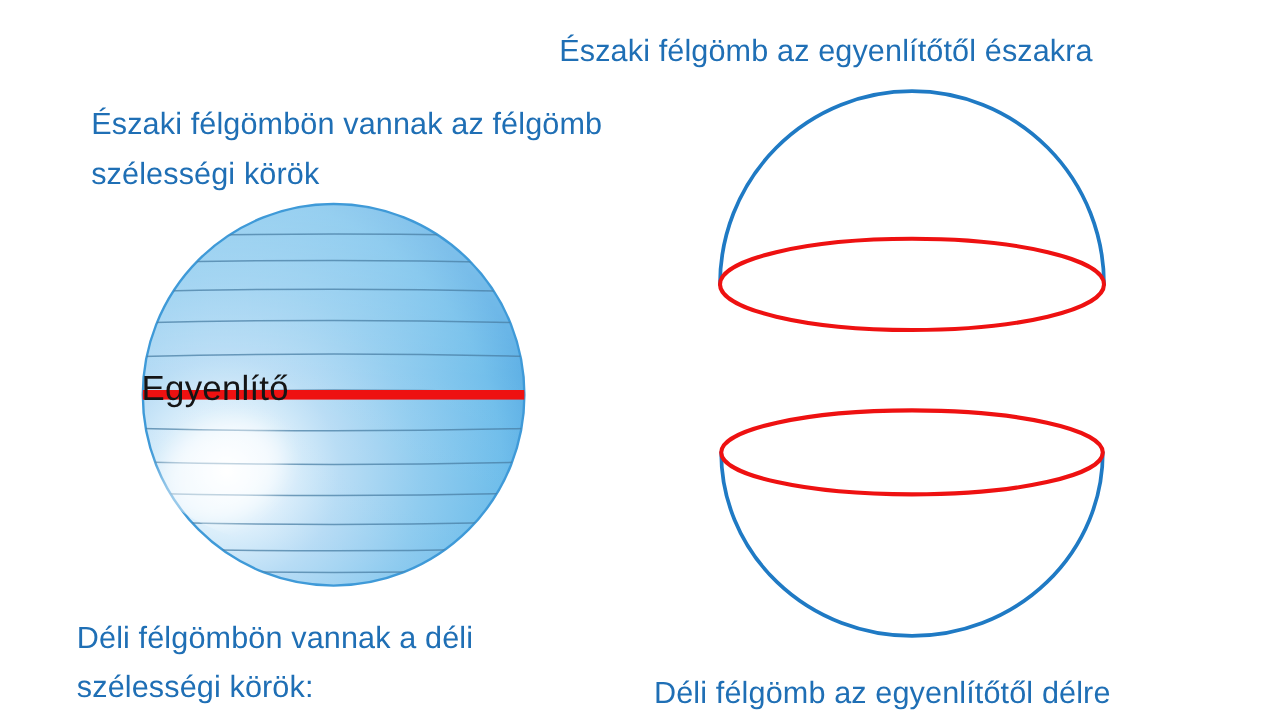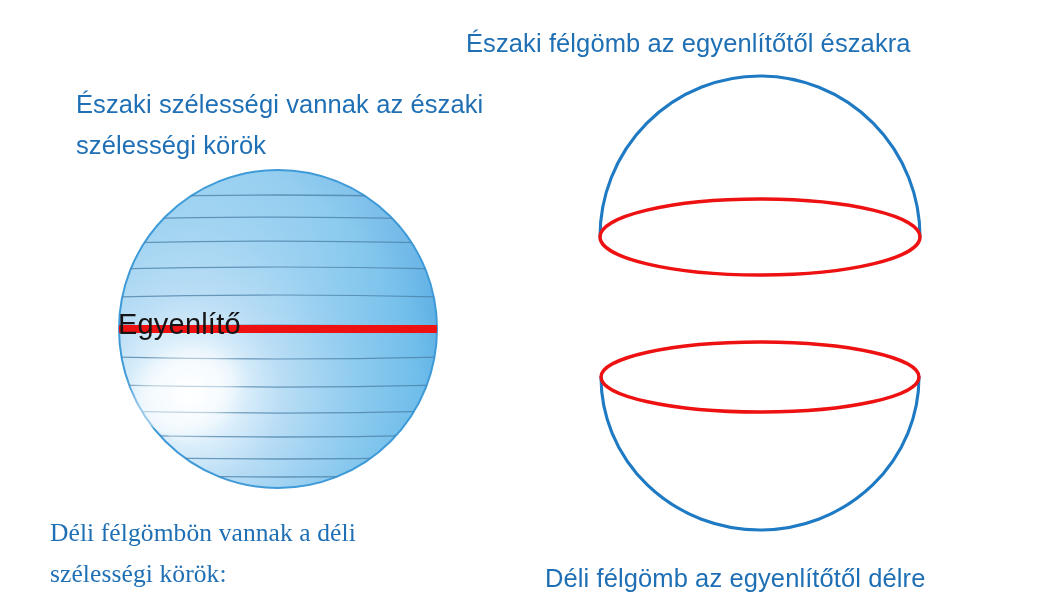--- a/index.html
+++ b/index.html
@@ -33,24 +33,23 @@
     left: 466px;
     top: 23px;
     width: 520px;
   }
   #caption-north-latitudes {
     left: 76px;
     top: 84px;
     width: 480px;
   }
   #caption-south-latitudes {
-    left: 50px;
+    left: 64px;
     top: 512px;
     width: 430px;
-    font-family: Liberation Serif, serif;
   }
   #caption-south-title {
     left: 545px;
     top: 558px;
     width: 470px;
   }
 
   
   #globe-figure {
     position: absolute;
@@ -92,21 +91,21 @@
     overflow: visible;
   }
 </style>
 </head>
 <body>
 
 <div id="stage">
 
   <div class="caption" id="caption-north-title">Északi félgömb az egyenlítőtől északra</div>
 
-  <div class="caption" id="caption-north-latitudes">Északi szélességi vannak az északi
+  <div class="caption" id="caption-north-latitudes">Északi félgömbön vannak az félgömb
 szélességi körök</div>
 
   <div id="globe-figure">
     <svg viewBox="0 0 321 323" xmlns="http://www.w3.org/2000/svg">
       <defs>
         <radialGradient id="globeShade" cx="22%" cy="70%" r="82%">
           <stop offset="0%" stop-color="#ffffff"></stop>
           <stop offset="14%" stop-color="#e8f5fd"></stop>
           <stop offset="36%" stop-color="#b7dcf5"></stop>
           <stop offset="62%" stop-color="#8ecbef"></stop>

